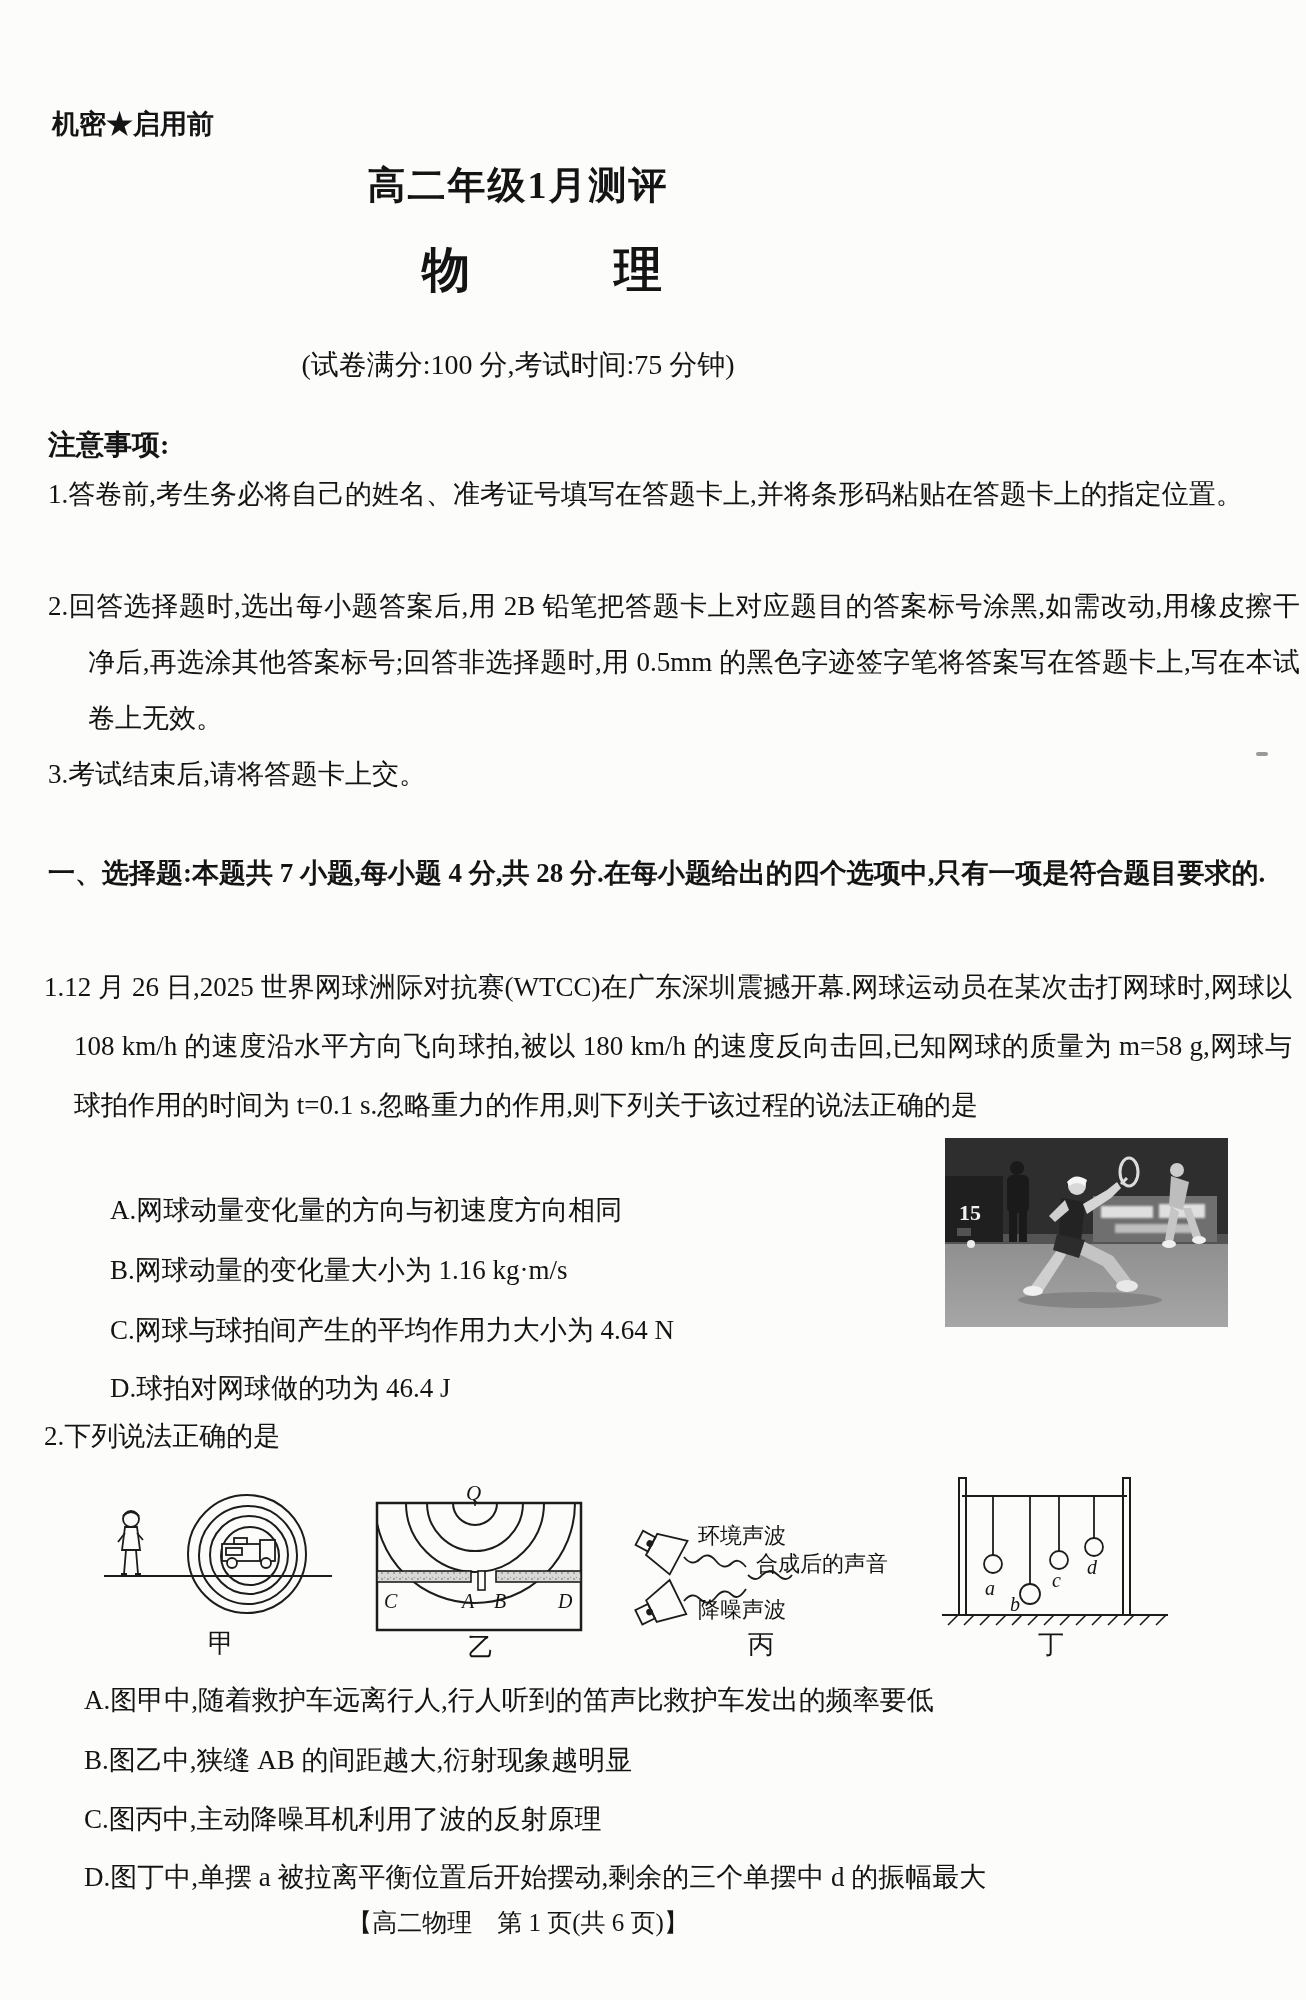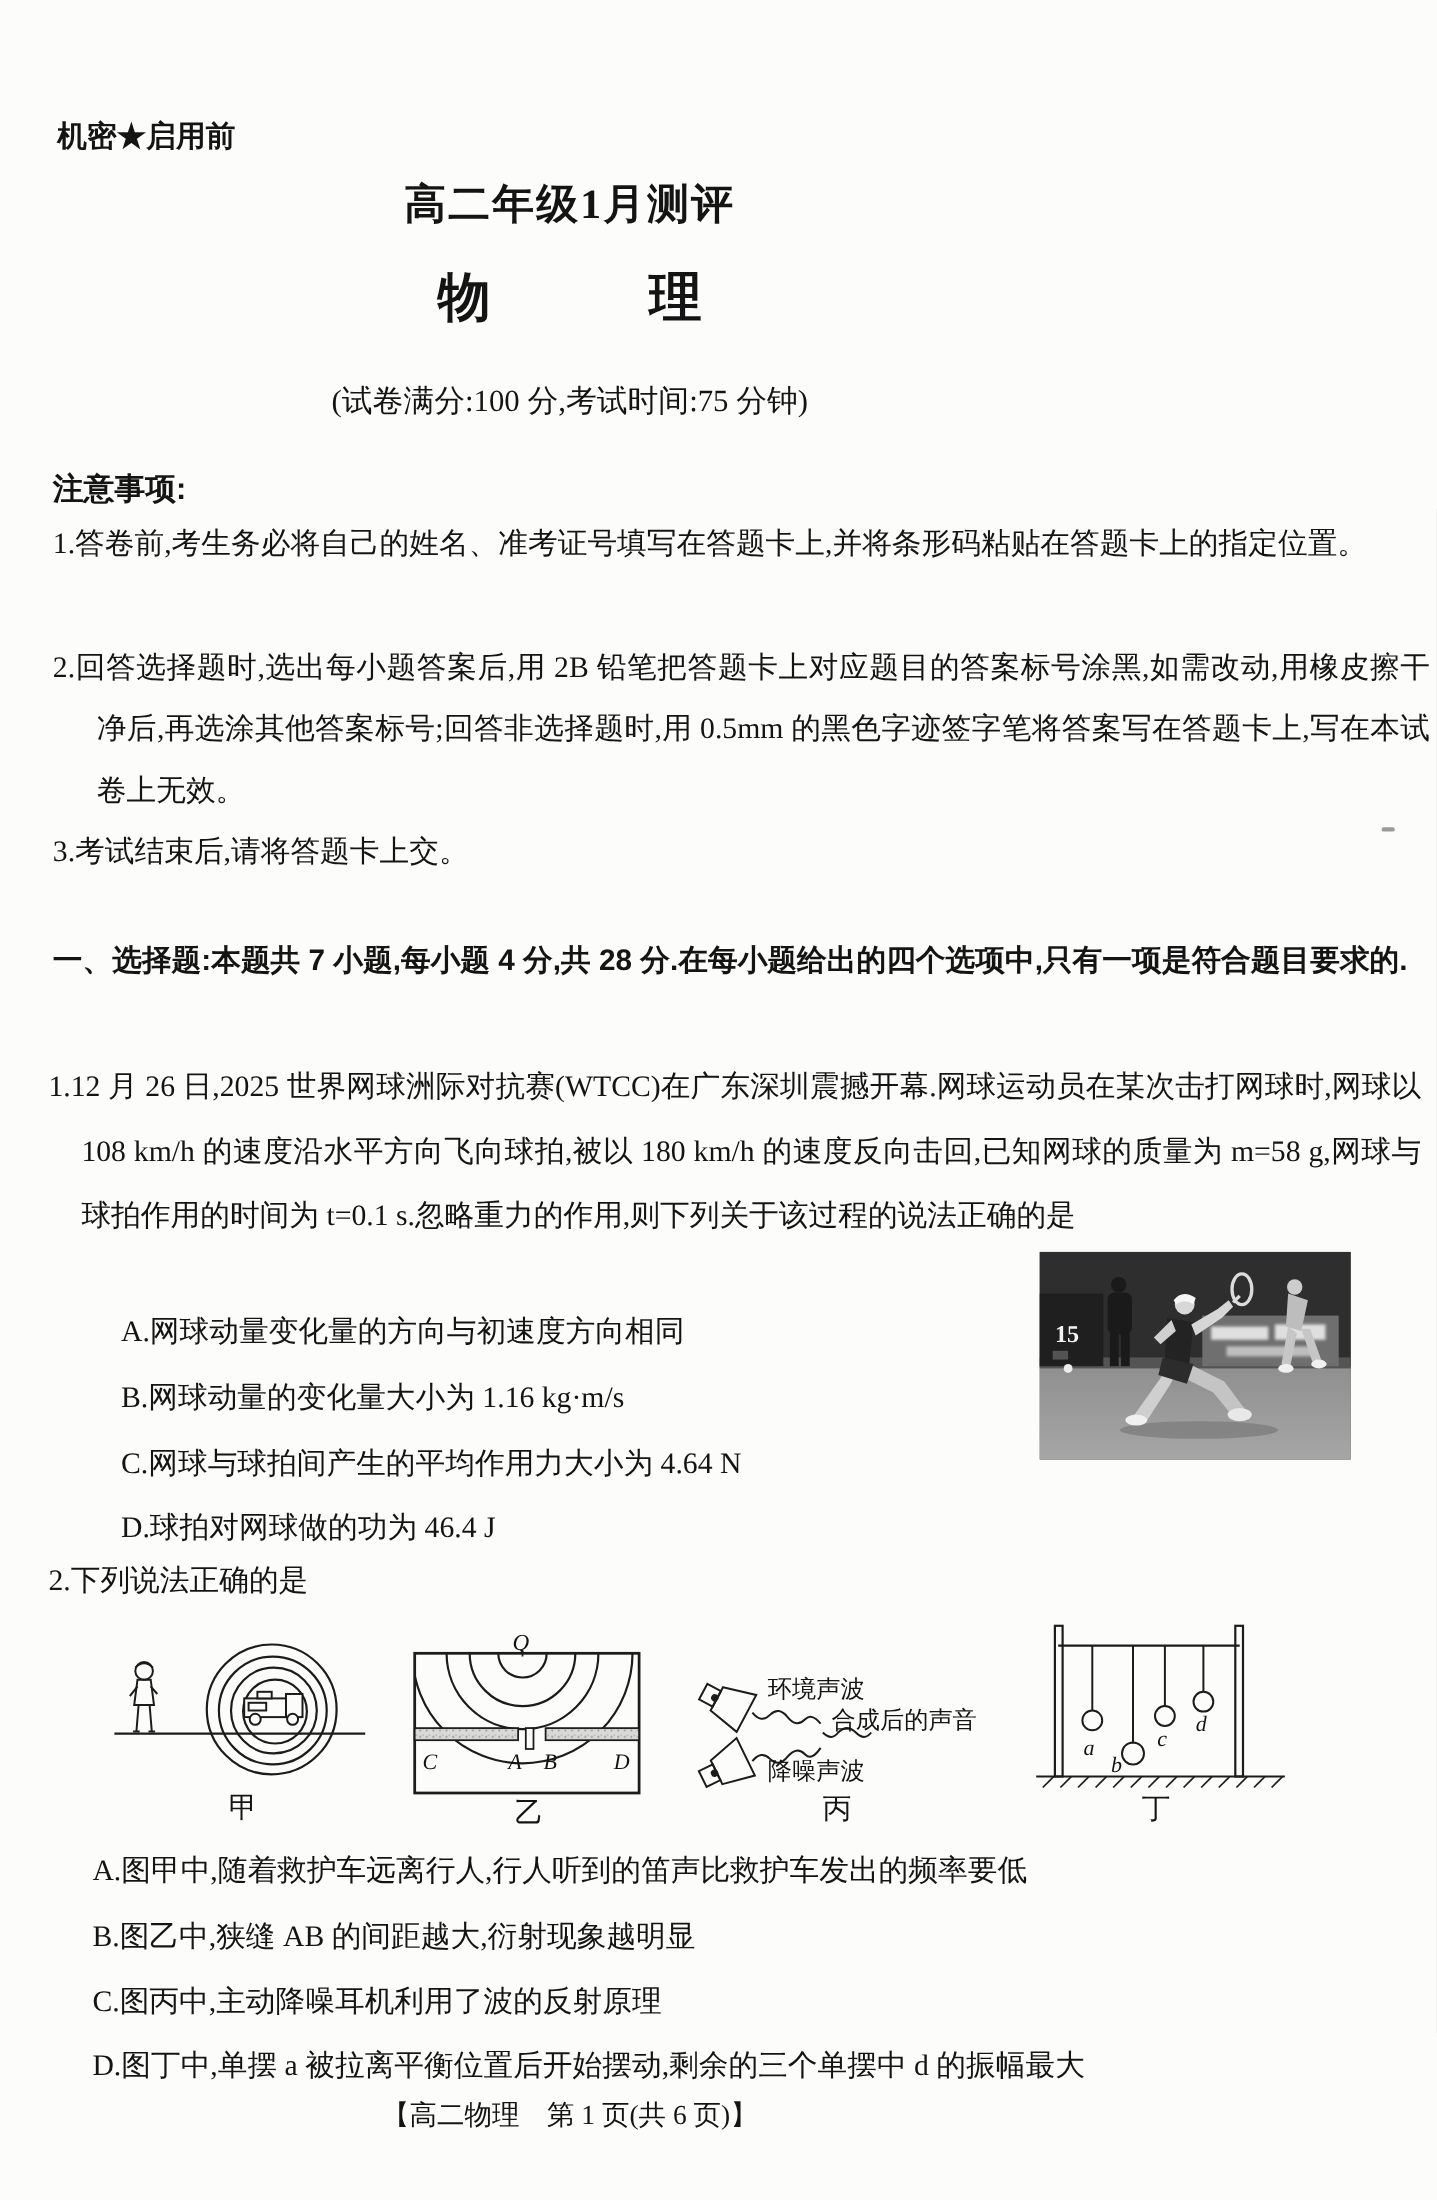--- a/index.html
+++ b/index.html
@@ -1,38 +1,38 @@
 <!DOCTYPE html>
 <html><head>
 <meta charset="utf-8">
 <style>
   html,body{margin:0;padding:0;background:#e8e8e6;}
   .page{position:relative;width:1306px;height:2000px;margin:0 auto;background:#fcfcfb;
         font-family:"Liberation Serif","DejaVu Serif",serif;color:#141414;overflow:hidden;}
   .abs{position:absolute;}
-  .hei{font-family:Liberation Sans, sans-serif;font-weight:700;}
+  .hei{font-family:Liberation Serif, serif;font-weight:700;}
   .serifb{font-weight:700;}
   .center{left:0;width:1036px;text-align:center;}
   .para{font-size:27px;line-height:56px;text-align:justify;word-break:break-all;}
   .hang40{padding-left:40px;text-indent:-40px;}
   .hang30{padding-left:30px;text-indent:-30px;}
   .optline{font-size:27px;white-space:nowrap;}
   .num{display:inline;}
   svg text{font-family:"Liberation Serif","DejaVu Serif",serif;}
   .figlabel{font-size:26px;}
   .edge-mark{width:12px;height:4px;background:#9a9a9a;border-radius:2px;}
 </style>
 </head>
 <body>
 
 <div class="page">
 
   <div class="abs hei" style="left:52px;top:106px;font-size:27px;">机密★启用前</div>
   <div class="abs center serifb" style="top:160px;font-size:38px;letter-spacing:2px;">高二年级1月测评</div>
-  <div class="abs center serifb" style="top:238px;font-size:48px;">物　　　理</div>
+  <div class="abs center serifb" style="top:238px;font-size:48px;padding-left:24px;">物　　　理</div>
   <div class="abs center" style="top:346px;font-size:28px;">(试卷满分:100 分,考试时间:75 分钟)</div>
 
   <div class="abs hei" style="left:48px;top:426px;font-size:28px;">注意事项:</div>
 
   <div class="abs para hang40" style="left:48px;top:466px;width:1212px;"><span class="num">1.</span><span>答卷前,考生务必将自己的姓名、准考证号填写在答题卡上,并将条形码粘贴在答题卡上的指定位置。</span></div>
 
   <div class="abs para hang40" style="left:48px;top:578px;width:1212px;"><span class="num">2.</span><span>回答选择题时,选出每小题答案后,用 2B 铅笔把答题卡上对应题目的答案标号涂黑,如需改动,用橡皮擦干净后,再选涂其他答案标号;回答非选择题时,用 0.5mm 的黑色字迹签字笔将答案写在答题卡上,写在本试卷上无效。</span></div>
 
   <div class="abs para hang40" style="left:48px;top:746px;width:1212px;text-align:left;"><span class="num">3.</span><span>考试结束后,请将答题卡上交。</span></div>
 

